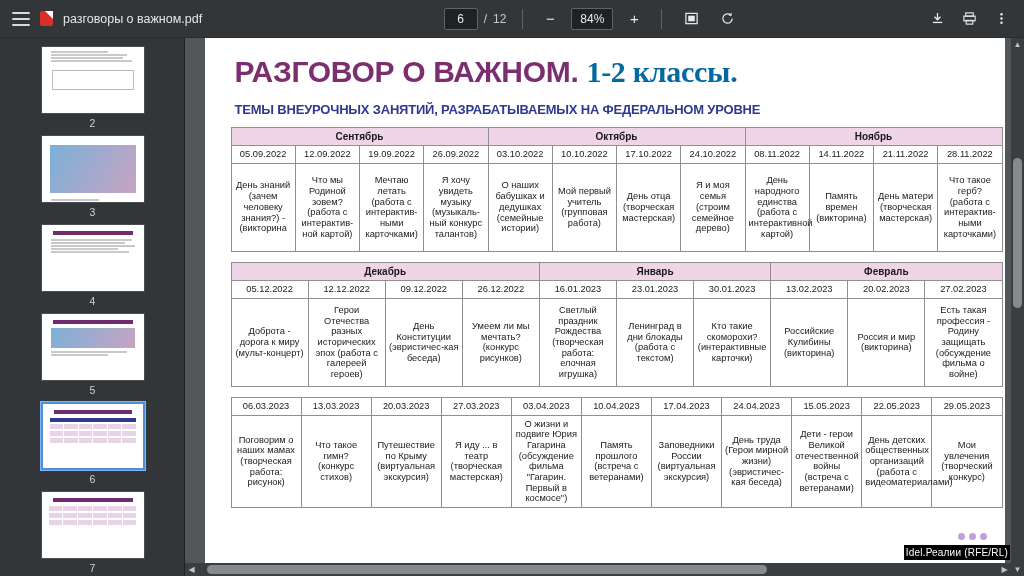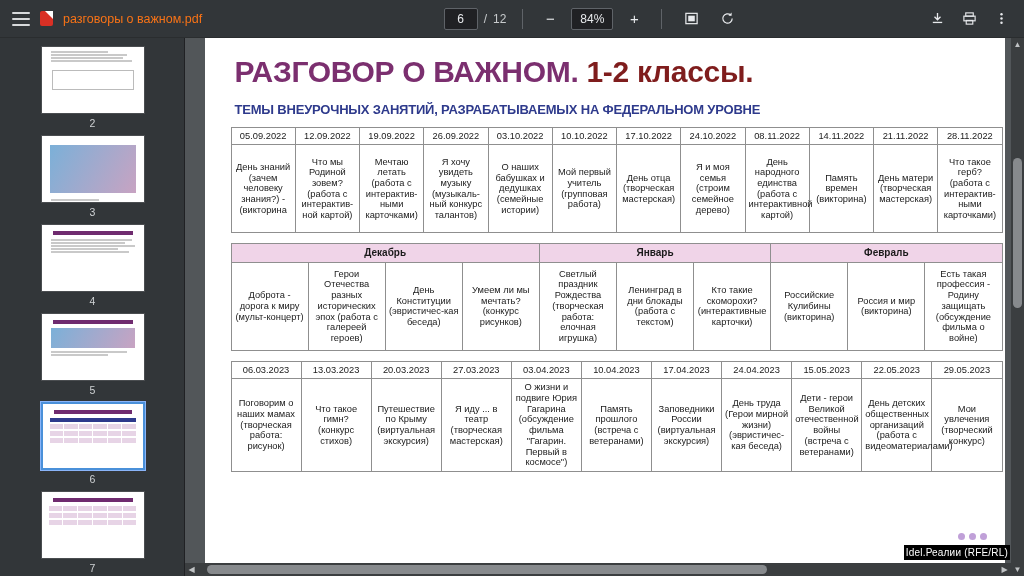--- a/index.html
+++ b/index.html
@@ -15,21 +15,21 @@
   
   .toolbar {
     position: absolute; top: 0; left: 0; right: 0; height: 38px;
     background: #323639; color: #e8eaed;
     display: flex; align-items: center;
     border-bottom: 1px solid #2a2d2f;
   }
   .tb-left { display: flex; align-items: center; gap: 10px; padding-left: 12px; min-width: 280px; }
   .hamburger { width: 18px; height: 14px; display: flex; flex-direction: column; justify-content: space-between; cursor: pointer; }
   .hamburger i { display: block; height: 2px; background: #d8dadc; border-radius: 1px; }
-  .doc-title { font-size: 12.5px; color: #f97316; white-space: nowrap; display: flex; align-items: center; gap: 8px; }
+  .doc-title { font-size: 12.5px; color: #e5e5e5; white-space: nowrap; display: flex; align-items: center; gap: 8px; }
   .pdf-badge { width: 13px; height: 15px; background: #d93025; border-radius: 2px; display: inline-block; position: relative; }
   .pdf-badge:after { content: ""; position: absolute; right: 0; top: 0; border-width: 4px; border-style: solid; border-color: #fff #fff transparent transparent; }
 
   .tb-center { flex: 1; display: flex; align-items: center; justify-content: center; gap: 10px; }
   .page-box {
     display: flex; align-items: center; gap: 6px;
     font-size: 12px; color: #e8eaed;
   }
   .page-input {
     width: 34px; height: 22px; background: #202124; border: 1px solid #5f6368;
@@ -83,21 +83,21 @@
   .viewer { flex: 1; position: relative; overflow: hidden; background: #525659; display: flex; justify-content: center; }
   .page {
     width: 800px; height: 100%; background: #ffffff; position: relative;
     padding: 14px 18px 0 18px;
   }
 
   h1.slide-title {
     margin: 4px 0 2px 12px; font-size: 30px; letter-spacing: -0.3px;
     color: #7b2f6f; font-weight: 700; line-height: 1.05;
   }
-  h1.slide-title .blk { color: #7f1d1d; }
+  h1.slide-title .blk { color: #0369a1; font-family: Liberation Serif, serif; }
   h2.slide-sub {
     margin: 14px 0 10px 12px; font-size: 13px; color: #2e3a8c; font-weight: 700;
     letter-spacing: -0.2px;
   }
 
   table.sched { width: 772px; border-collapse: collapse; margin: 0 0 10px 8px; table-layout: fixed; }
   table.sched td, table.sched th { border: 1px solid #8f8f8f; font-size: 9.3px; color: #1a1a1a; vertical-align: middle; text-align: center; padding: 2px 2px; line-height: 1.15; }
   table.sched th.month { background: #f0d4e8; font-weight: 700; font-size: 10px; padding: 3px 0; color: #1a1a1a; }
   table.sched td.date { background: #ffffff; font-size: 9.3px; padding: 3px 1px; }
   table.sched td.topic { height: 88px; background: #ffffff; padding: 3px 3px; }
@@ -315,20 +315,25 @@
 
         <h1 class="slide-title">
           <span>РАЗГОВОР О ВАЖНОМ.</span>
           <span class="blk">1-2 классы.</span>
         </h1>
 
         <h2 class="slide-sub">ТЕМЫ ВНЕУРОЧНЫХ ЗАНЯТИЙ, РАЗРАБАТЫВАЕМЫХ НА ФЕДЕРАЛЬНОМ УРОВНЕ</h2>
 
         <table class="sched">
           <tbody>
+              <tr>
+            <th class="month" colspan="4">Сентябрь</th>
+            <th class="month" colspan="4">Октябрь</th>
+            <th class="month" colspan="4">Ноябрь</th>
+          </tr>
           <tr>
             <td class="date">05.09.2022</td>
             <td class="date">12.09.2022</td>
             <td class="date">19.09.2022</td>
             <td class="date">26.09.2022</td>
             <td class="date">03.10.2022</td>
             <td class="date">10.10.2022</td>
             <td class="date">17.10.2022</td>
             <td class="date">24.10.2022</td>
             <td class="date">08.11.2022</td>
@@ -354,20 +359,32 @@
           </table>
 
         <table class="sched">
           <tbody>
               <tr>
             <th class="month" colspan="4">Декабрь</th>
             <th class="month" colspan="3">Январь</th>
             <th class="month" colspan="3">Февраль</th>
           </tr>
           <tr>
+            <td class="date">05.12.2022</td>
+            <td class="date">12.12.2022</td>
+            <td class="date">09.12.2022</td>
+            <td class="date">26.12.2022</td>
+            <td class="date">16.01.2023</td>
+            <td class="date">23.01.2023</td>
+            <td class="date">30.01.2023</td>
+            <td class="date">13.02.2023</td>
+            <td class="date">20.02.2023</td>
+            <td class="date">27.02.2023</td>
+          </tr>
+          <tr>
             <td class="topic g2">Доброта - дорога к миру (мульт-концерт)</td>
             <td class="topic g2">Герои Отечества разных исторических эпох (работа с галереей героев)</td>
             <td class="topic g2">День Конституции (эвристичес-кая беседа)</td>
             <td class="topic g2">Умеем ли мы мечтать? (конкурс рисунков)</td>
             <td class="topic g1">Светлый праздник Рождества (творческая работа: елочная игрушка)</td>
             <td class="topic g1">Ленинград в дни блокады (работа с текстом)</td>
             <td class="topic g1">Кто такие скоморохи? (интерактивные карточки)</td>
             <td class="topic g2">Российские Кулибины (викторина)</td>
             <td class="topic g2">Россия и мир (викторина)</td>
             <td class="topic g2">Есть такая профессия - Родину защищать (обсуждение фильма о войне)</td>

